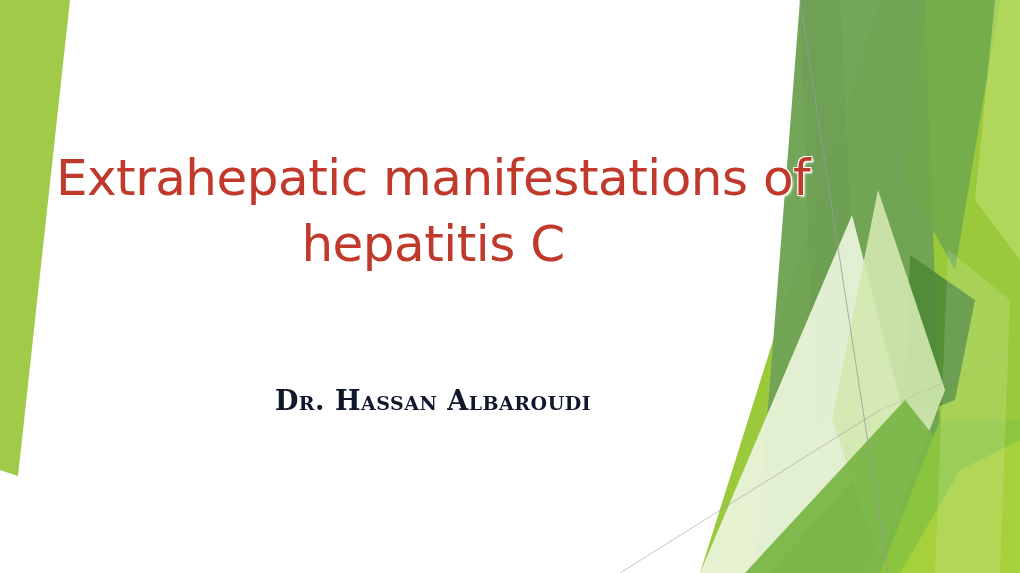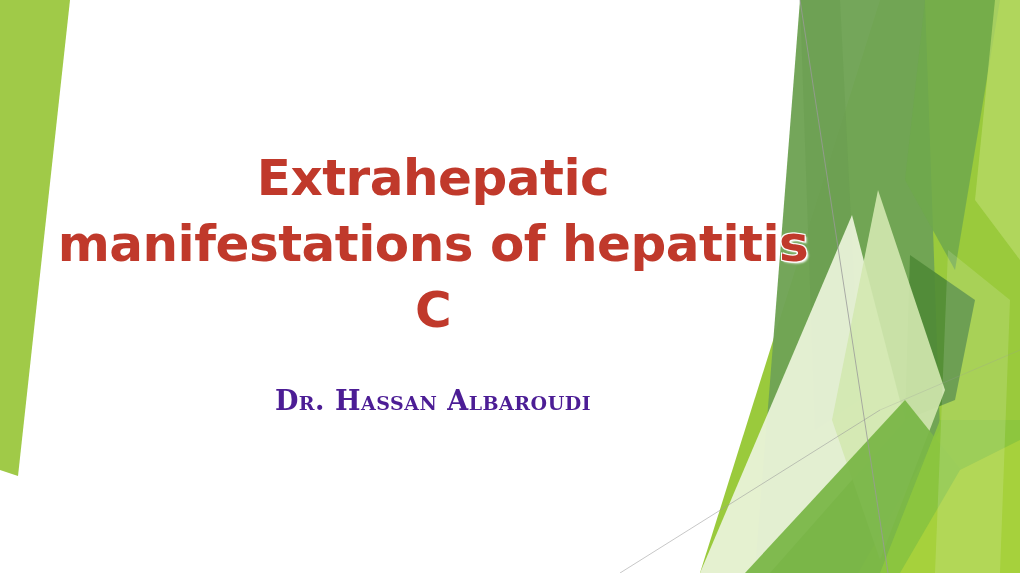--- a/index.html
+++ b/index.html
@@ -32,21 +32,21 @@
   }
   #slide-title {
     position: absolute;
     left: 48px;
     top: 145px;
     width: 770px;
     text-align: center;
     font-family: "DejaVu Sans", "Liberation Sans", sans-serif;
     font-size: 50px;
     line-height: 1.32;
-    font-weight: 700;
+    font-weight: 400;
     letter-spacing: -0.5px;
     color: #C0392B;
     text-shadow:
        1px  1px 0 rgba(255,255,255,0.95),
       -1px -1px 0 rgba(255,255,255,0.95),
        1px -1px 0 rgba(255,255,255,0.95),
       -1px  1px 0 rgba(255,255,255,0.95),
        2px  2px 2px rgba(255,255,255,0.85);
     white-space: pre-wrap;
   }
@@ -54,21 +54,21 @@
     position: absolute;
     left: 48px;
     top: 385px;
     width: 770px;
     text-align: center;
     font-family: "DejaVu Serif", "Liberation Serif", serif;
     font-size: 27px;
     font-weight: 700;
     font-variant: small-caps;
     letter-spacing: 0.5px;
-    color: #4c1d95;
+    color: #0f172a;
     text-shadow: 1px 1px 0 rgba(255,255,255,0.7);
   }
 </style>
 </head>
 <body>
 
 <div id="slide">
 
   <svg id="facet-svg" viewBox="0 0 1020 573" preserveAspectRatio="none">
 

